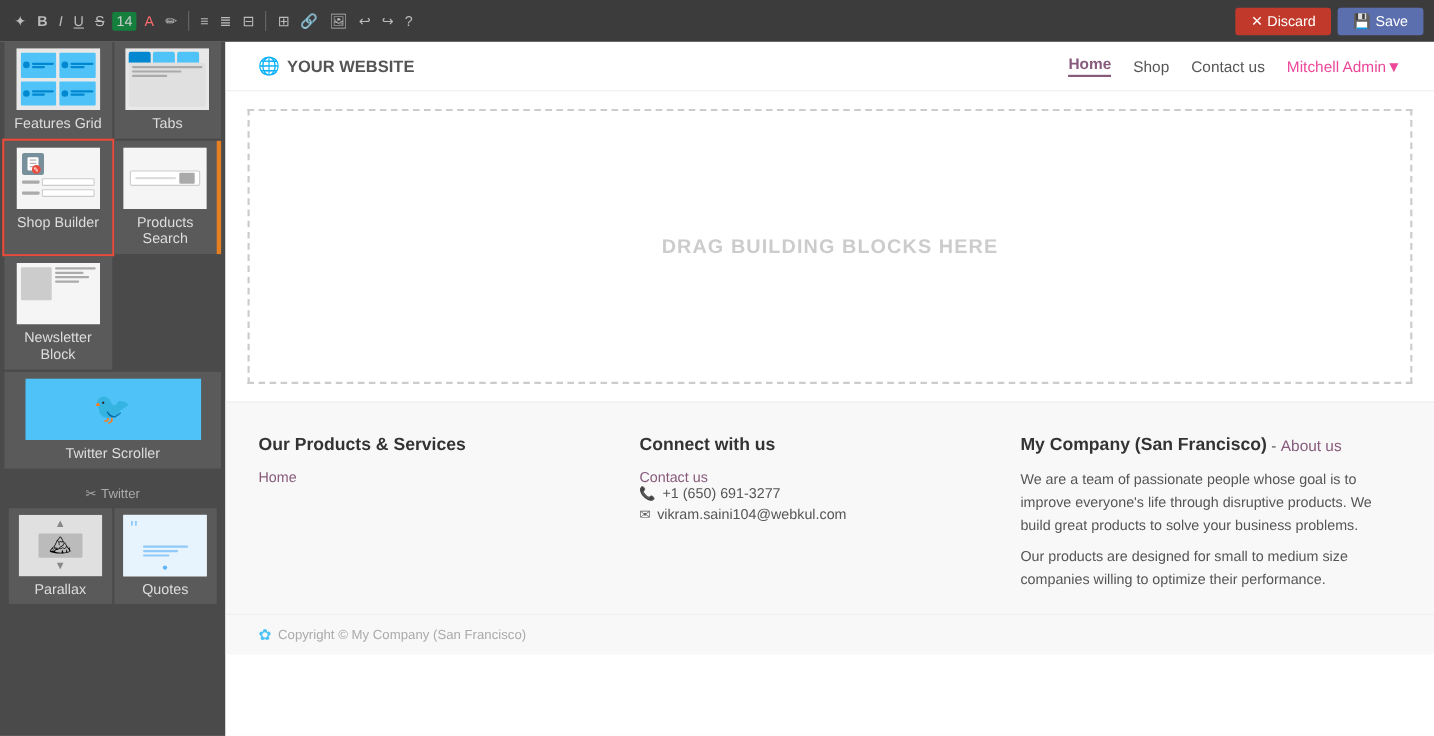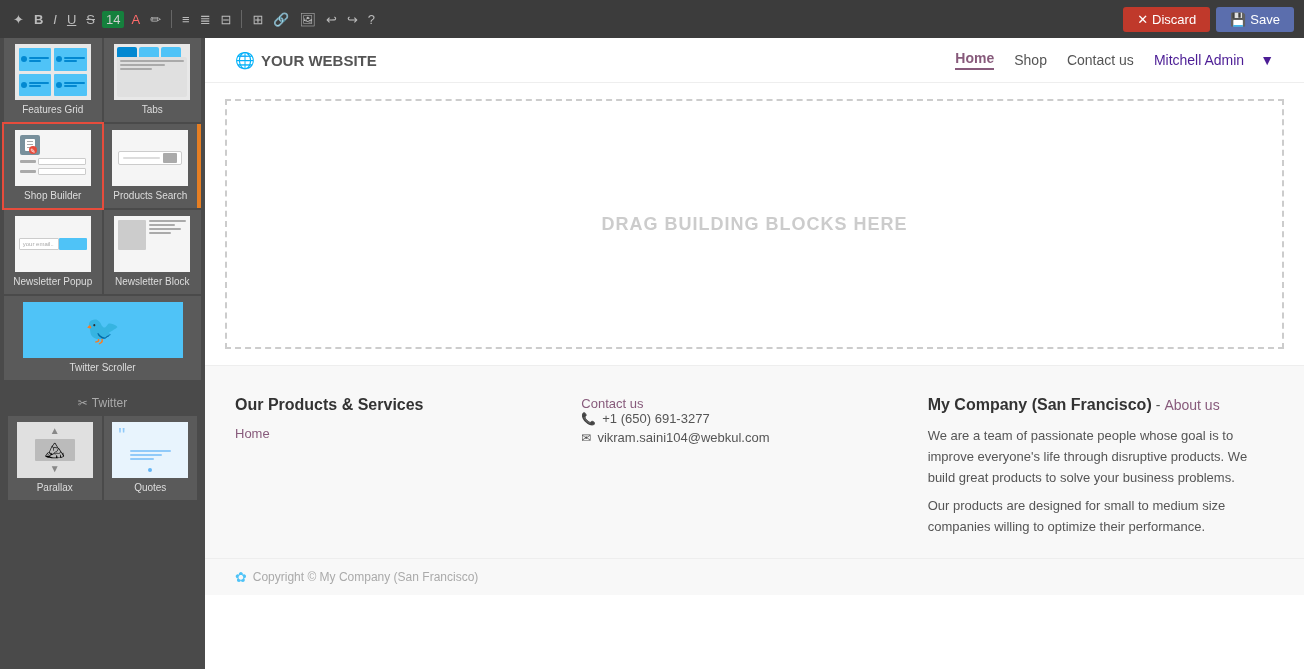--- a/index.html
+++ b/index.html
@@ -129,21 +129,21 @@
       margin-bottom: 4px;
       display: flex;
       align-items: center;
       justify-content: center;
       overflow: hidden;
       position: relative;
     }
 
     .block-label {
       color: #ddd;
-      font-size: 10px;
+      font-size: 13px;
       text-align: center;
       line-height: 1.2;
     }
 
     
     .thumb-features-grid {
       display: grid;
       grid-template-columns: 1fr 1fr;
       gap: 3px;
       padding: 4px;
@@ -336,22 +336,22 @@
     .nav-link {
       color: #555;
       text-decoration: none;
       font-size: 14px;
       cursor: pointer;
     }
     .nav-link.active { color: #875a7b; font-weight: bold; border-bottom: 2px solid #875a7b; padding-bottom: 2px; }
     .nav-user {
       display: flex;
       align-items: center;
-      gap: 16px;
-      color: #4c1d95;
+      gap: 0;
+      color: #ec4899;
       font-size: 14px;
       cursor: pointer;
       margin-left: 20px;
     }
 
     
     .drop-zone {
       margin: 16px 20px;
       border: 2px dashed #ccc;
       min-height: 250px;
@@ -563,31 +563,20 @@
           <div class="thumb-products-search">
             <div class="thumb-search-bar">
               <div class="thumb-search-line"></div>
               <div class="thumb-search-btn"></div>
             </div>
           </div>
         </div>
         <div class="block-label">Products Search</div>
       </div>
 
-      <div class="block-item">
-        <div class="block-thumb">
-          <div class="thumb-newsletter-popup">
-            <div class="thumb-email-input">
-                <span class="thumb-email-text">your email..</span>
-              </div>
-            <div class="thumb-sub-btn"></div>
-          </div>
-        </div>
-        <div class="block-label">Newsletter Popup</div>
-      </div>
 
       <div class="block-item">
         <div class="block-thumb">
           <div class="thumb-newsletter-block">
             <div style="display:flex;gap:3px;">
               <div style="width:28px;height:30px;background:#ccc;border-radius:1px;flex-shrink:0;"></div>
               <div style="display:flex;flex-direction:column;gap:2px;flex:1;">
                 <div style="height:2px;background:#aaa;border-radius:1px;"></div>
                 <div style="height:2px;background:#aaa;border-radius:1px;width:70%;"></div>
                 <div style="height:2px;background:#aaa;border-radius:1px;width:85%;"></div>
@@ -677,20 +666,21 @@
 
       <div class="website-footer">
         <div class="footer-columns">
 
           <div class="footer-col">
             <div class="footer-col-title">Our Products &amp; Services</div>
             <a class="footer-link">Home</a>
           </div>
 
           <div class="footer-col">
+            <div class="footer-col-title">Connect with us</div>
             <a class="footer-link">Contact us</a>
             <div class="footer-contact-item">
               <span class="footer-contact-icon">📞</span>
               <span>+1 (650) 691-3277</span>
             </div>
             <div class="footer-contact-item">
               <span class="footer-contact-icon">✉</span>
               <span>vikram.saini104@webkul.com</span>
             </div>
           </div>

